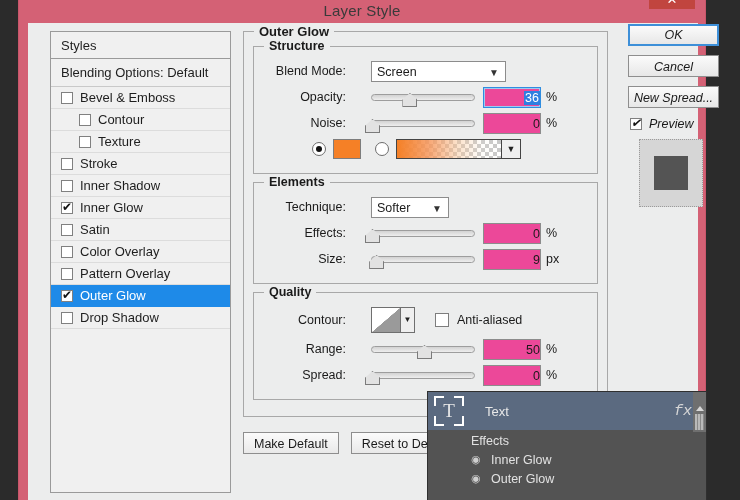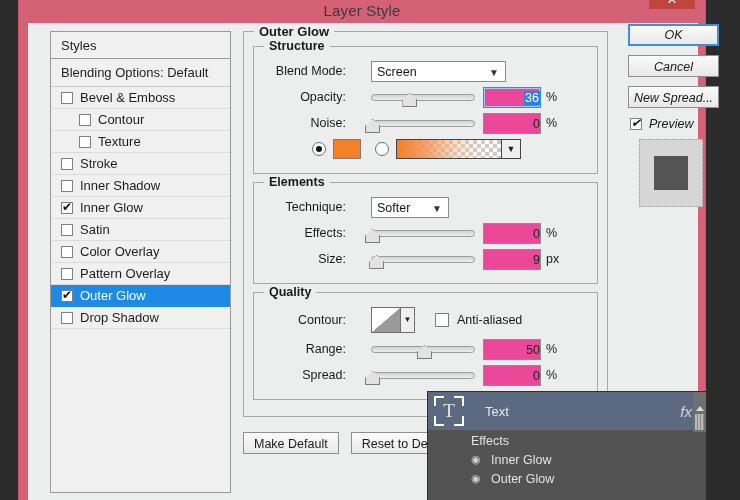--- a/index.html
+++ b/index.html
@@ -437,21 +437,21 @@
   .t-thumb .c3 { left:0; bottom:0; border-left-width:2px; border-bottom-width:2px; }
   .t-thumb .c4 { right:0; bottom:0; border-right-width:2px; border-bottom-width:2px; }
   .layer-name {
     color: #e8e8e8;
     font-size: 13px;
     margin-left: 21px;
     flex: 1 1 auto;
   }
   .fx-icon {
     color: #d6d6d6;
-    font-family: Liberation Sans, sans-serif;
+    font-family: Liberation Mono, monospace;
     font-style: italic;
     font-size: 15px;
     margin-right: 14px;
   }
   .effects-label {
     color: #e2e2e2;
     font-size: 12.5px;
     padding: 4px 0 2px 43px;
   }
   .effect-row {

